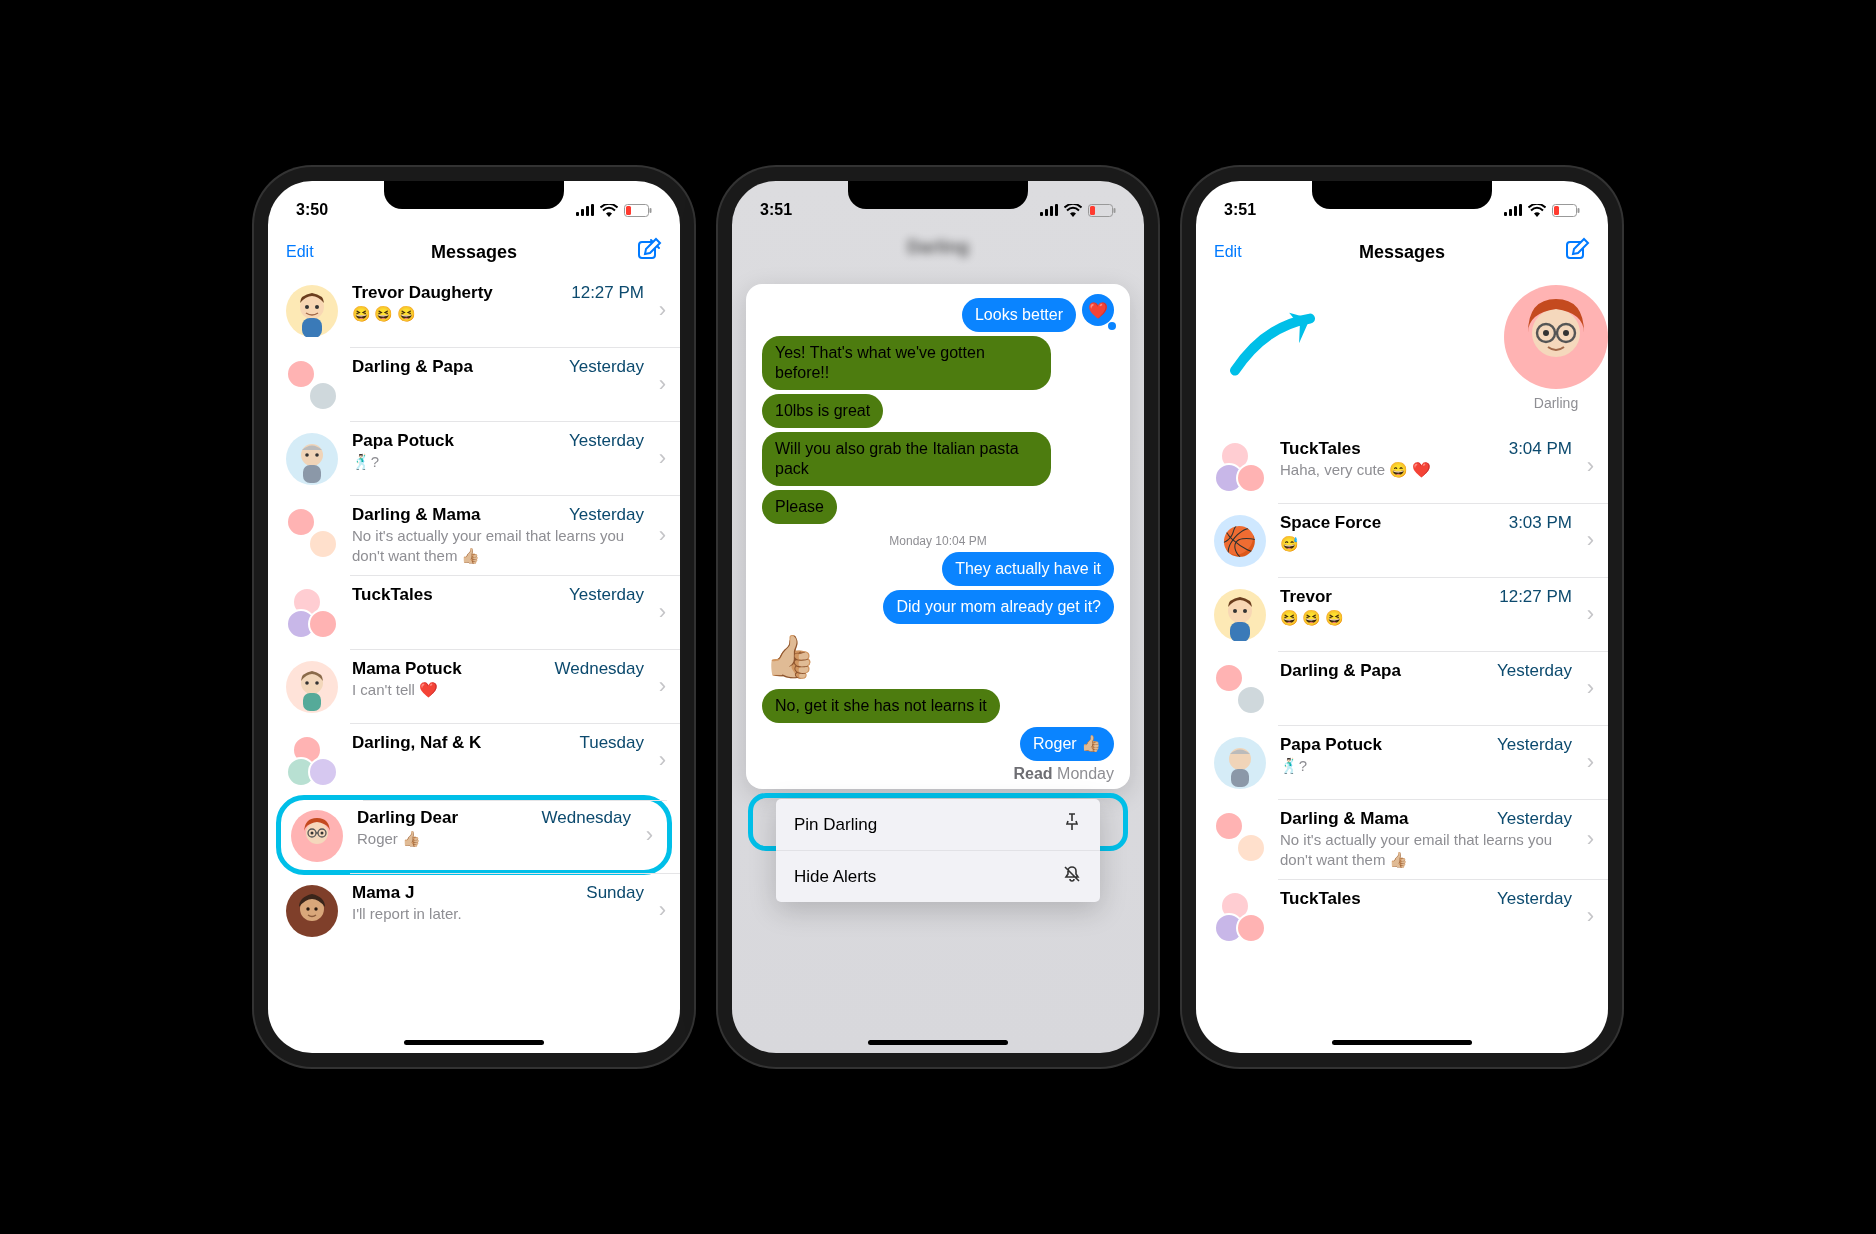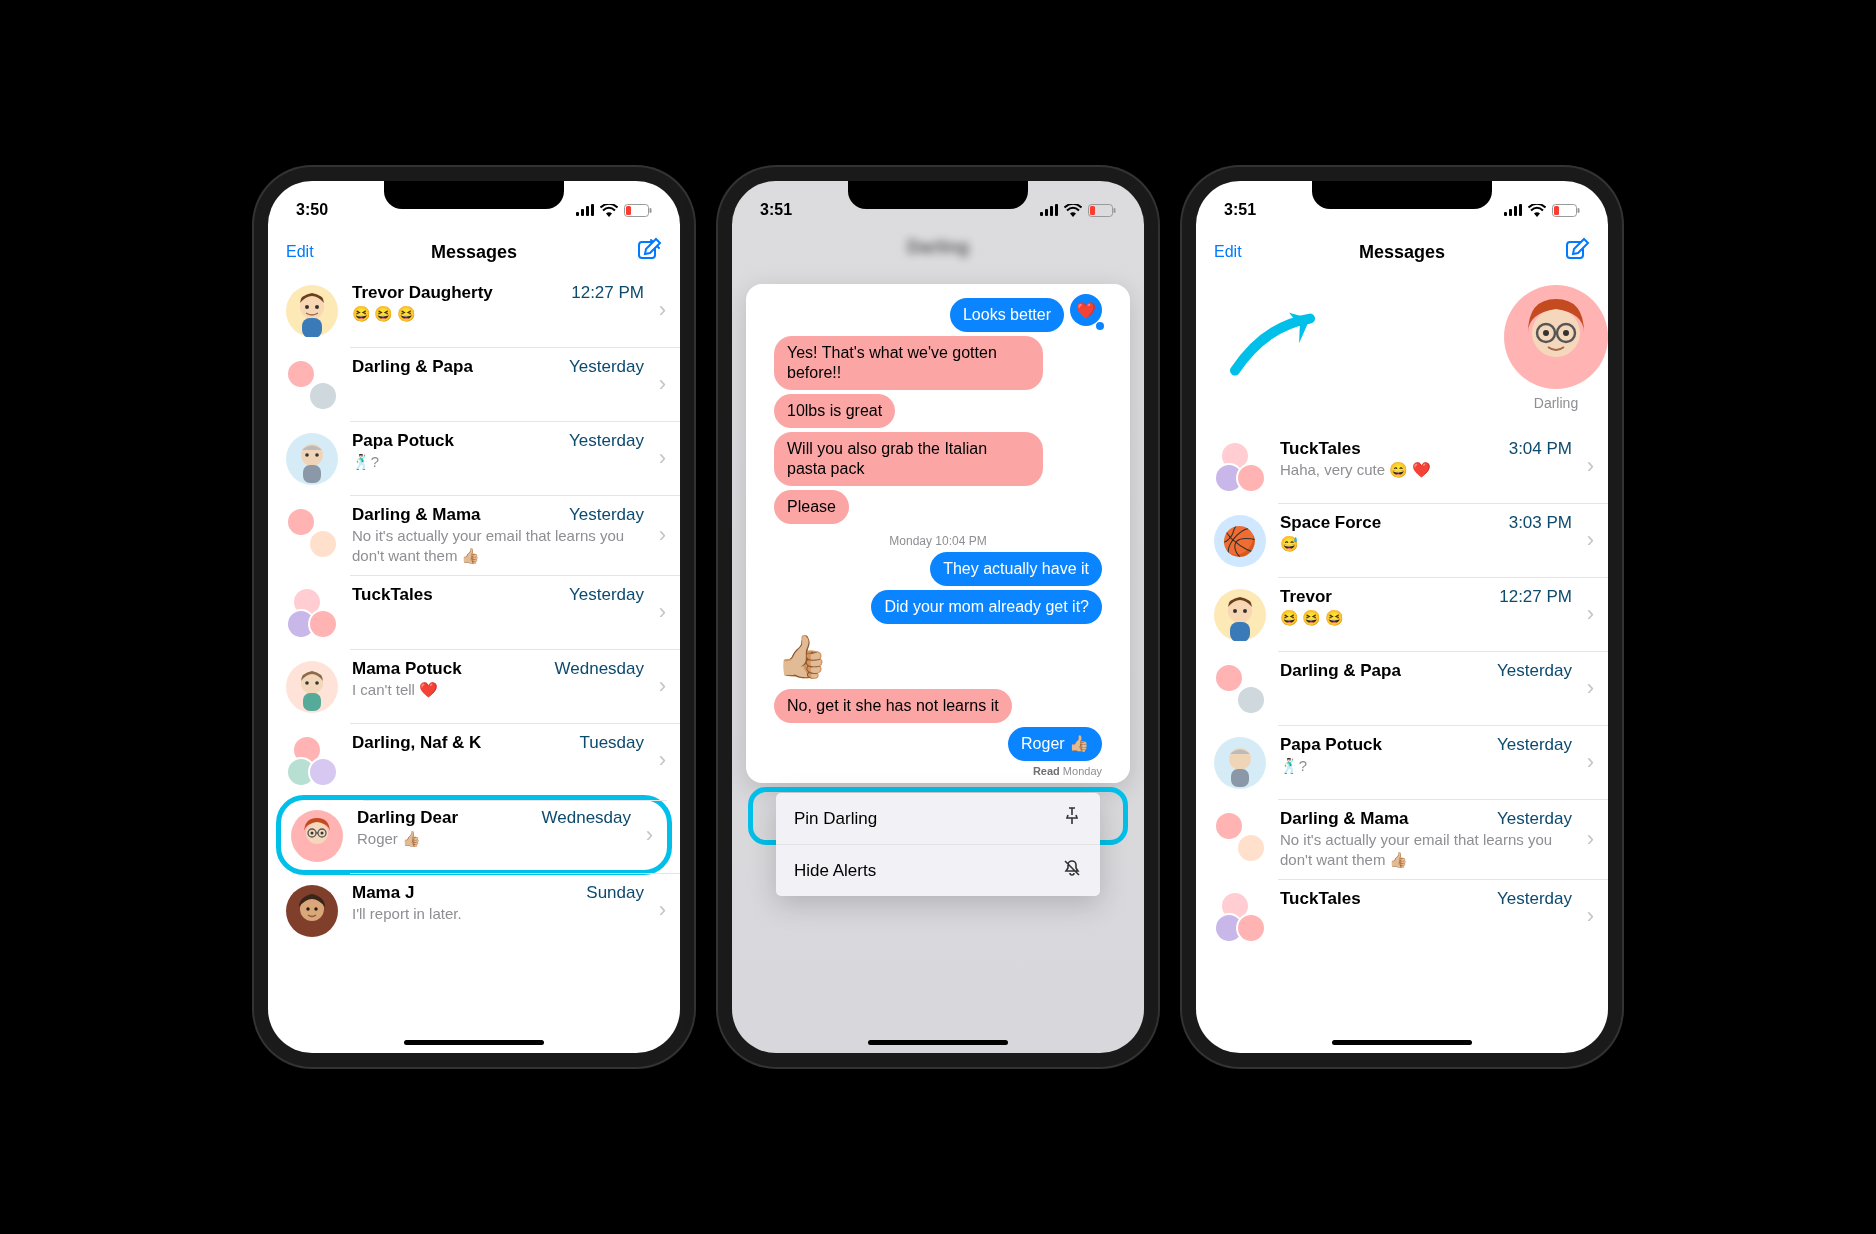--- a/index.html
+++ b/index.html
@@ -150,33 +150,33 @@
     opacity: 0.6;
     padding: 8px 18px 12px;
     text-align: center;
     font-weight: 600;
     font-size: 18px;
   }
   .preview-card {
     margin: 14px 14px 8px;
     background: #fff;
     border-radius: 16px;
-    padding: 10px 28px 6px;
+    padding: 10px 16px 6px;
     box-shadow: 0 6px 24px rgba(0,0,0,0.15);
   }
   .bubble-row { display: flex; margin: 4px 0; }
   .bubble-row.out { justify-content: flex-end; }
   .bubble {
     padding: 7px 13px;
     border-radius: 18px;
     font-size: 16px;
     max-width: 82%;
     line-height: 1.25;
   }
-  .bubble.in { background: #fca5a5; color: #000; }
+  .bubble.in { background: #4d7c0f; color: #000; }
   .bubble.out-b { background: #0a84ff; color: #fff; }
   .tapback {
     width: 32px; height: 32px;
     background: #0a84ff;
     border-radius: 50%;
     display: flex; align-items: center; justify-content: center;
     margin-left: 6px;
     margin-top: -4px;
     position: relative;
   }
@@ -186,21 +186,21 @@
     width: 8px; height: 8px; background: #0a84ff; border-radius: 50%;
   }
   .timestamp-center {
     text-align: center;
     color: #8e8e93;
     font-size: 12px;
     margin: 10px 0 4px;
   }
   .read-receipt {
     text-align: right;
-    font-size: 11px;
+    font-size: 16px;
     color: #8e8e93;
     margin-top: 2px;
   }
   .read-receipt b { color: #6e6e73; font-weight: 600; }
   .ctx-menu {
     margin: 4px 22px 0;
     background: #f2f2f6;
     border-radius: 5px;
     overflow: hidden;
     box-shadow: 0 8px 28px rgba(0,0,0,0.18);

